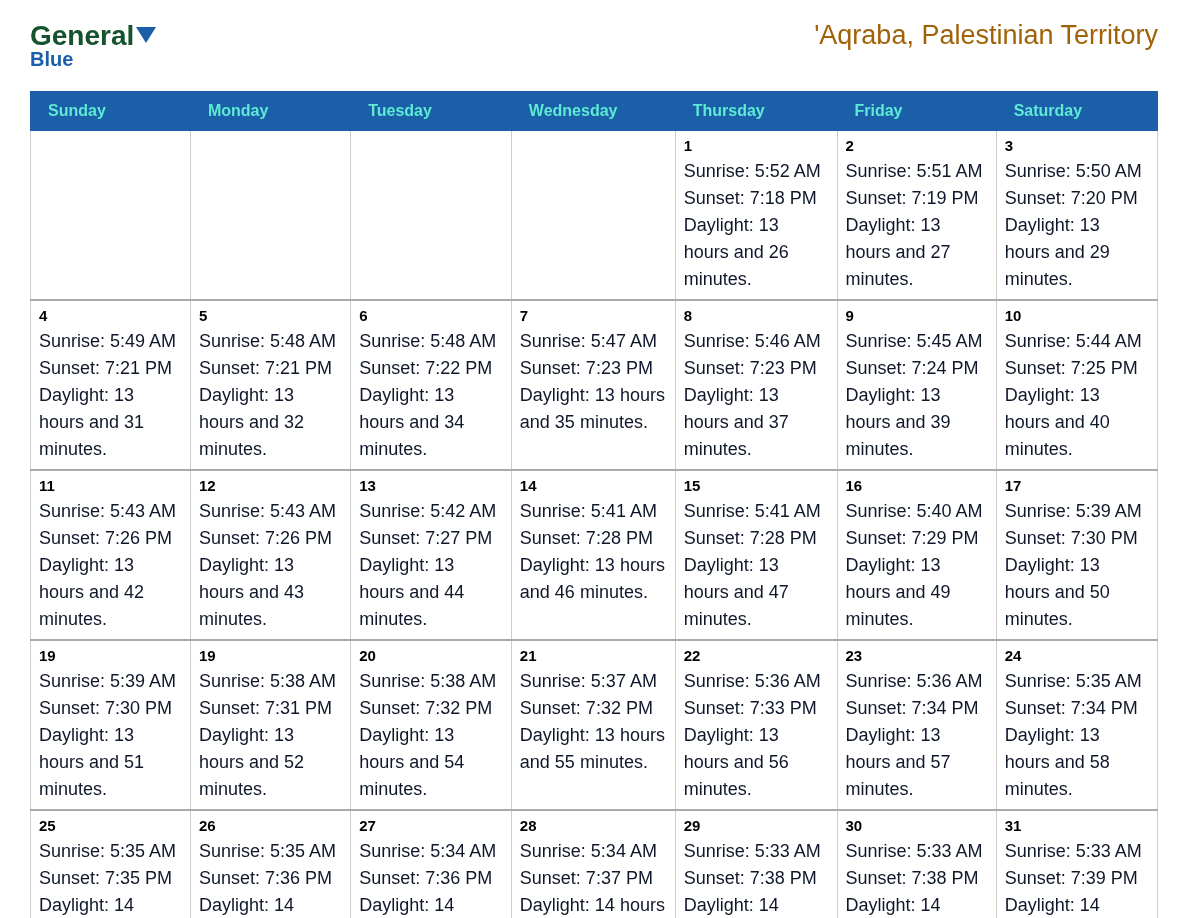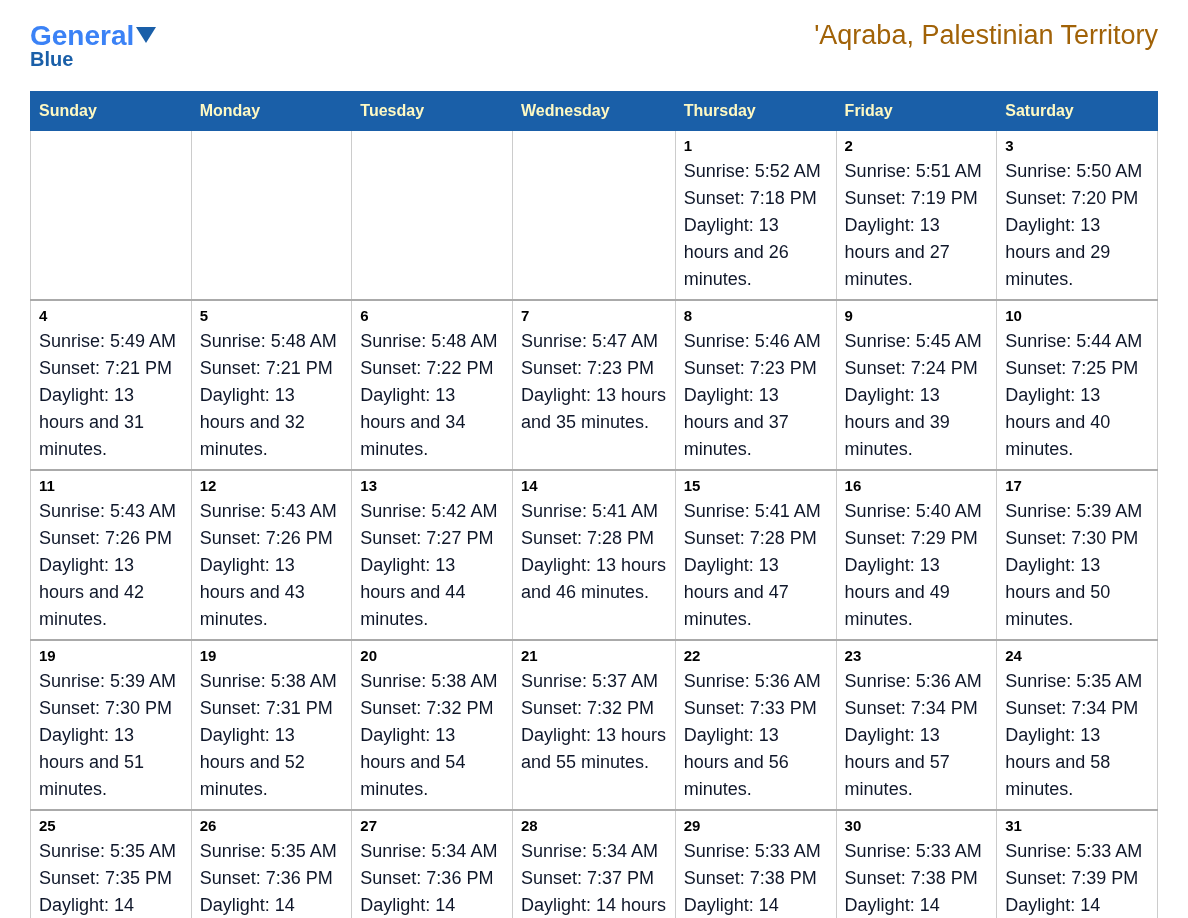--- a/index.html
+++ b/index.html
@@ -21,21 +21,21 @@
       flex-direction: column;
       align-items: flex-start;
     }
     .logo-text {
       display: flex;
       align-items: center;
       font-size: 28px;
       font-weight: bold;
       color: #000;
     }
-    .logo-general { color: #3b82f6; }
+    .logo-general { color: #14532d; }
     .logo-triangle {
       width: 0;
       height: 0;
       border-left: 10px solid transparent;
       border-right: 10px solid transparent;
       border-top: 16px solid #1a5fa8;
       display: inline-block;
       margin-left: 2px;
       margin-bottom: 2px;
     }
@@ -58,24 +58,24 @@
       font-size: 27px;
       font-weight: normal;
       color: #a16207;
     }
     .calendar {
       width: 100%;
       border-collapse: collapse;
     }
     .calendar thead th {
       background: #1a5fa8;
-      color: #fef9c3;
+      color: #5eead4;
       font-size: 16px;
       font-weight: bold;
-      padding: 10px 8px;
+      padding: 10px 17px;
       text-align: left;
       border: 1px solid #1a5fa8;
     }
     .calendar tbody td {
       border: 1px solid #ccc;
       vertical-align: top;
       padding: 6px 8px;
       width: 170px;
       min-height: 100px;
       font-size: 13px;

